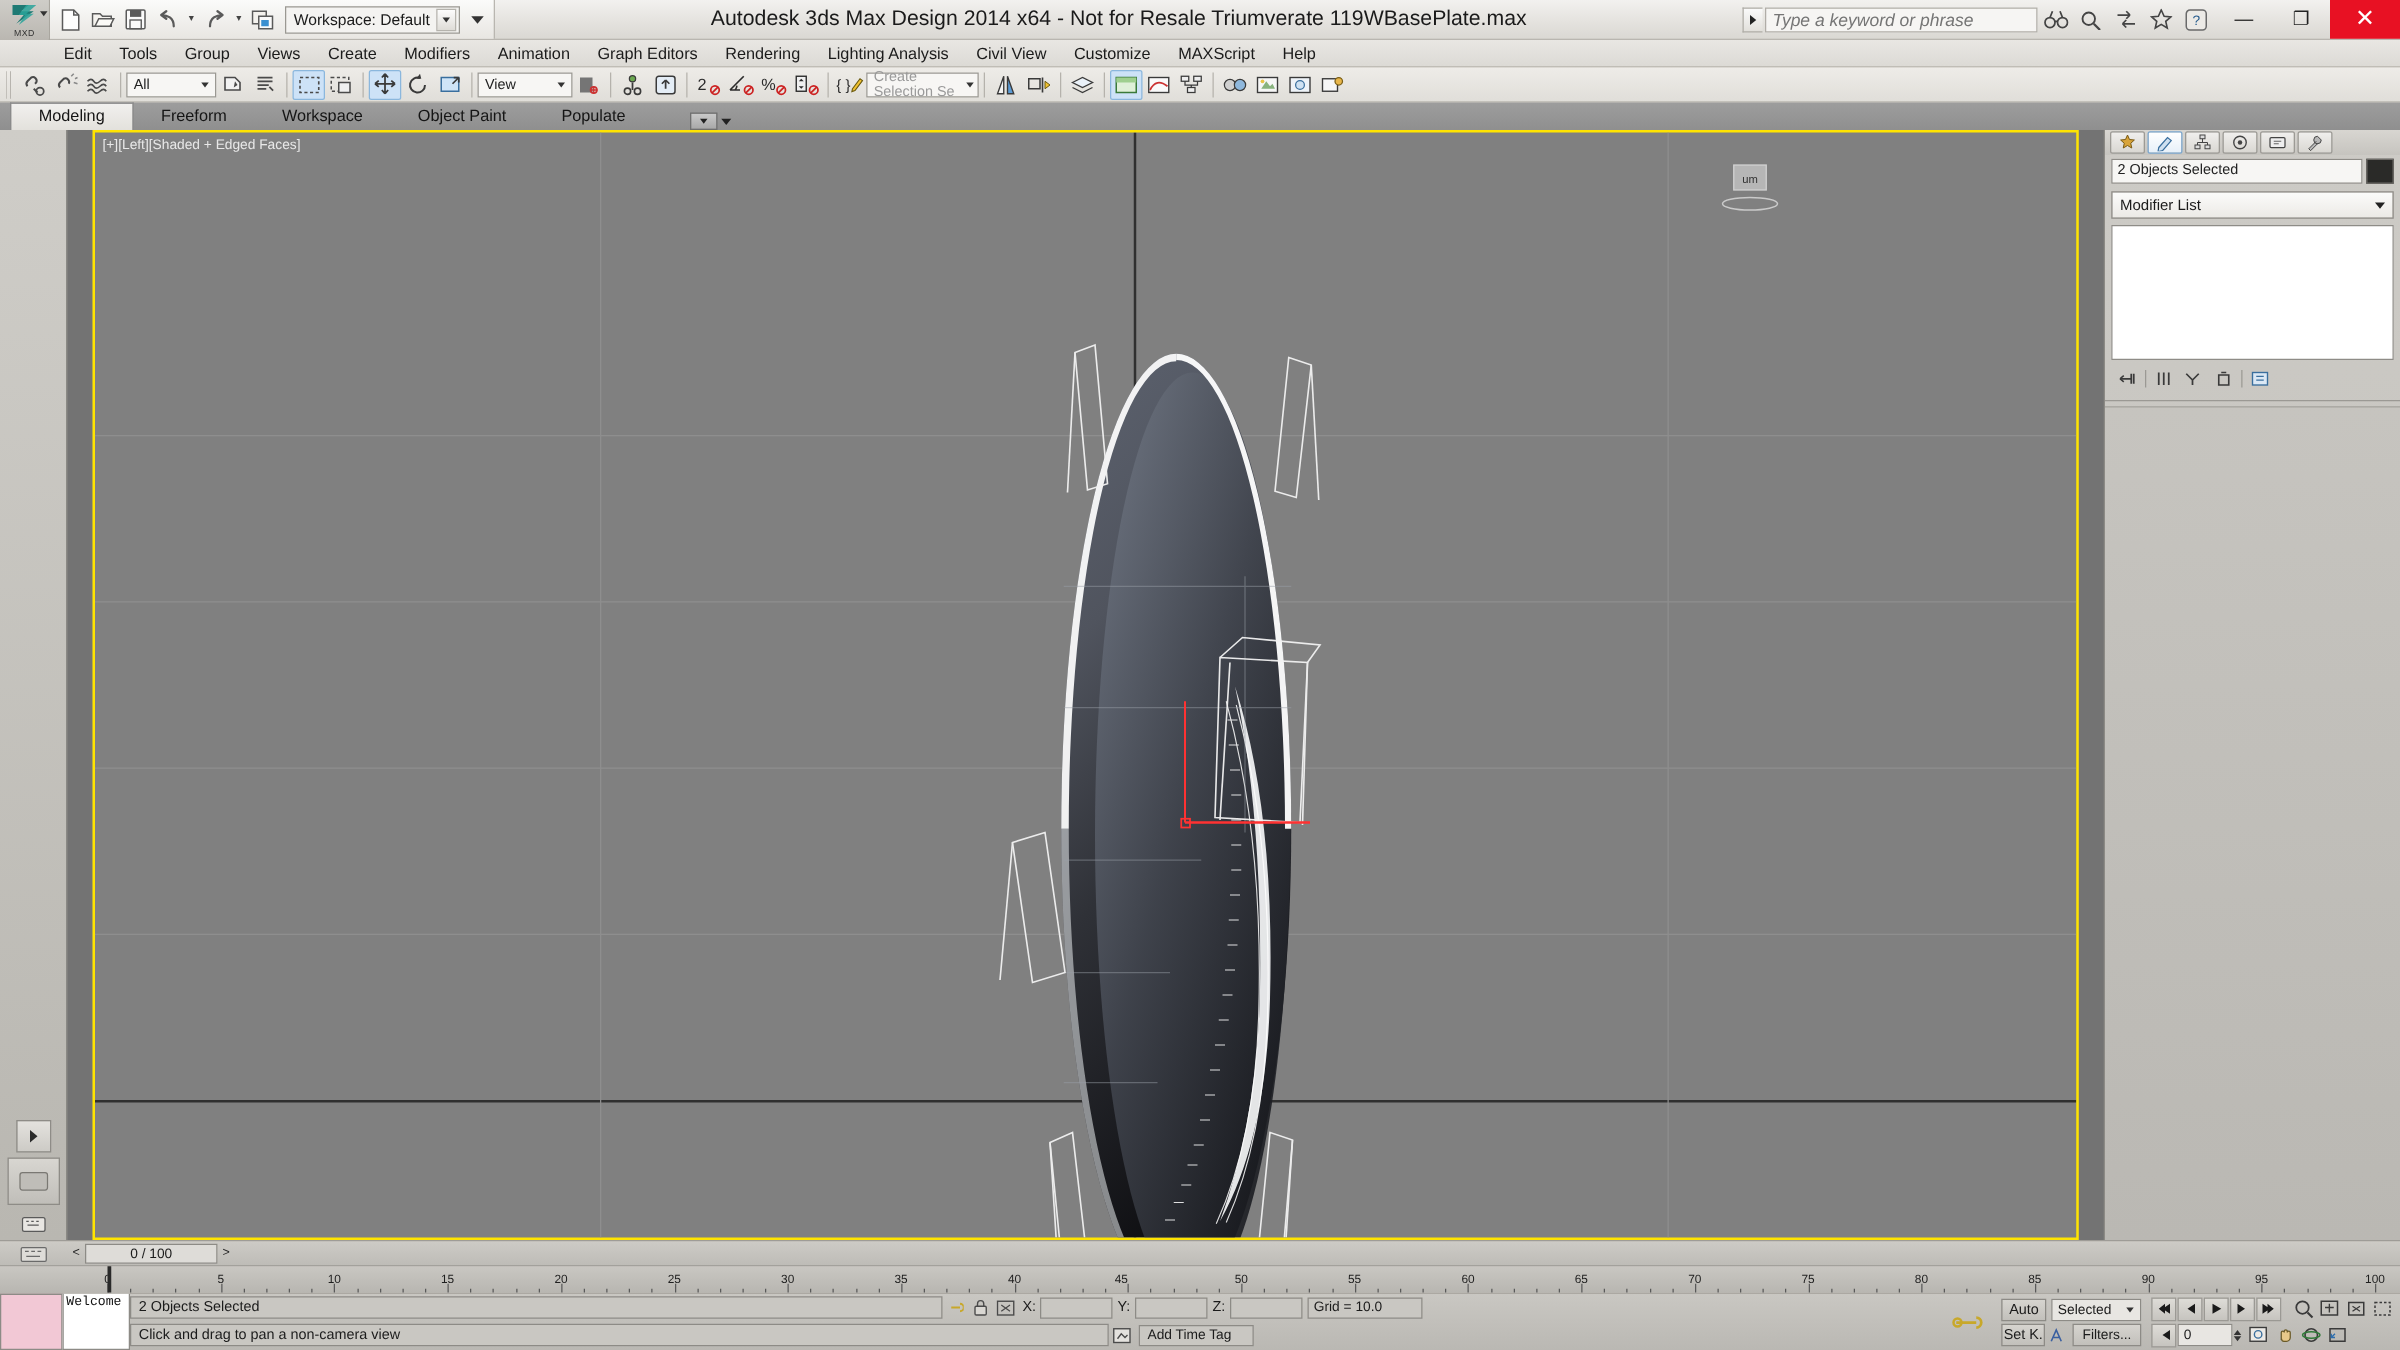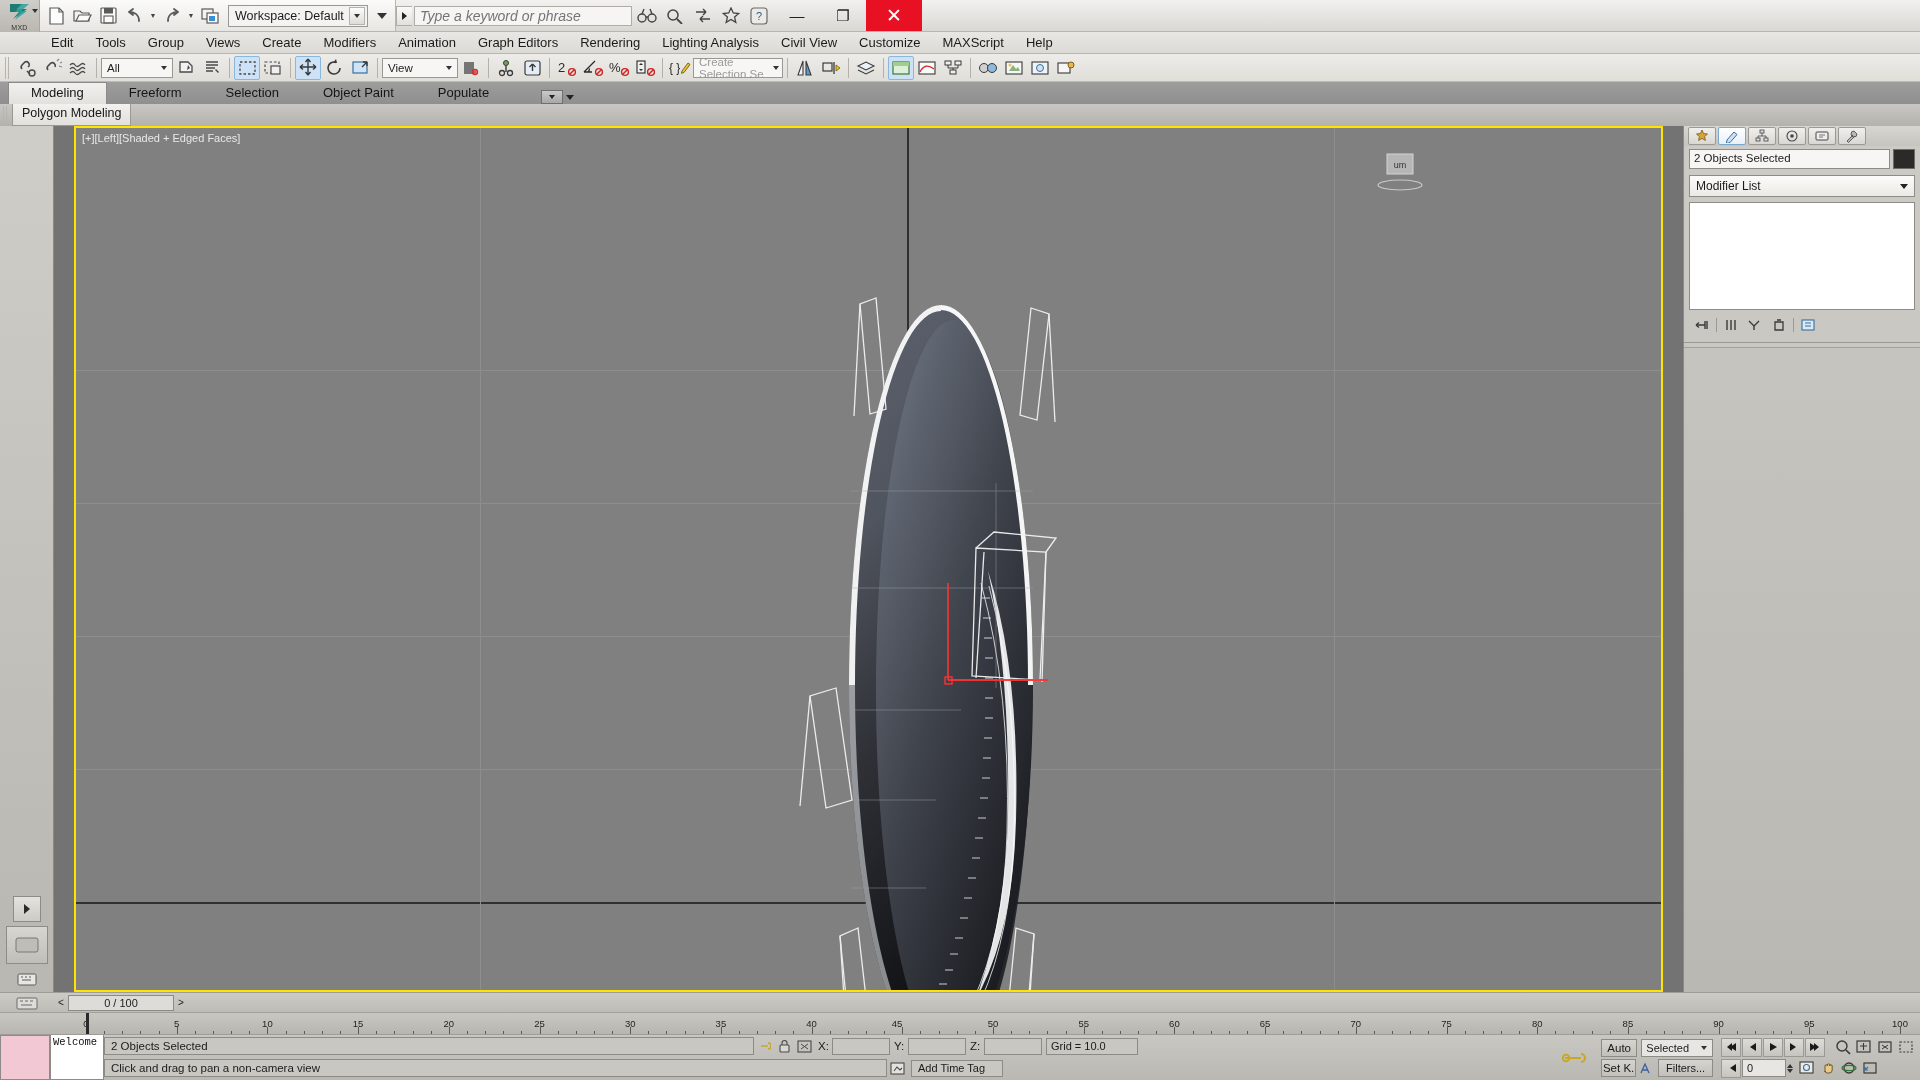--- a/index.html
+++ b/index.html
@@ -229,20 +229,21 @@
             <rect x="8" y="9" width="6" height="5" fill="#3a8fd0"></rect>
           </svg>
       </div>
       <div class="workspace-combo">
         <span>Workspace: Default</span>
         <span class="ws-drop"></span>
       </div>
       <div class="ws-more"></div>
     </div>
 
+    <div class="title-text">Autodesk 3ds Max Design 2014 x64   - Not for Resale    Triumverate 119WBasePlate.max</div>
 
     <div class="searchzone">
       <div class="search-arrow"></div>
       <input class="search-input" value="" placeholder="Type a keyword or phrase" style="">
       <div class="title-icon">
         <svg width="20" height="16" viewBox="0 0 20 16">
             <circle cx="5" cy="10" r="4" fill="none" stroke="#444" stroke-width="1.4"></circle>
             <circle cx="15" cy="10" r="4" fill="none" stroke="#444" stroke-width="1.4"></circle>
             <path d="M5 6 L7 1 M15 6 L13 1 M9 9 h2" stroke="#444" stroke-width="1.4" fill="none"></path>
           </svg>
@@ -511,33 +512,29 @@
       <svg width="20" height="18" viewBox="0 0 20 18">
           <rect x="2" y="4" width="12" height="10" fill="#f6f6f6" stroke="#3a3a3a" stroke-width="1.1"></rect>
           <circle cx="15" cy="6" r="3" fill="#e8b64a" stroke="#7a5f18" stroke-width="1"></circle>
         </svg>
     </div>
   </div>
 
   <div class="ribbon-tabs" id="ribbontabs">
       <div class="rtab active">Modeling</div>
       <div class="rtab">Freeform</div>
-      <div class="rtab">Selection</div>
+      <div class="rtab">Workspace</div>
       <div class="rtab">Object Paint</div>
       <div class="rtab">Populate</div>
       <div class="rcaret">
         <span class="rcbox"></span>
         <span style="border-left:4px solid transparent;border-right:4px solid transparent;border-top:5px solid #222"></span>
       </div>
     </div>
 
-  <div class="ribbon-body">
-    <div class="grip" style="margin-top:2px"></div>
-    <div class="panel-title">Polygon Modeling</div>
-  </div>
 
   <div class="workarea">
 
     <div class="leftstrip">
       <div style="flex:1"></div>
       <div style="width:28px;height:26px;display:flex;align-items:center;justify-content:center;margin-bottom:4px;border:1px solid #8e8c87;background:linear-gradient(to bottom,#e4e2de,#cdcbc6)">
         <svg width="14" height="14" viewBox="0 0 14 14">
             <path d="M4 2 l6 5 -6 5 z" fill="#2a2a2a"></path>
           </svg>
       </div>

